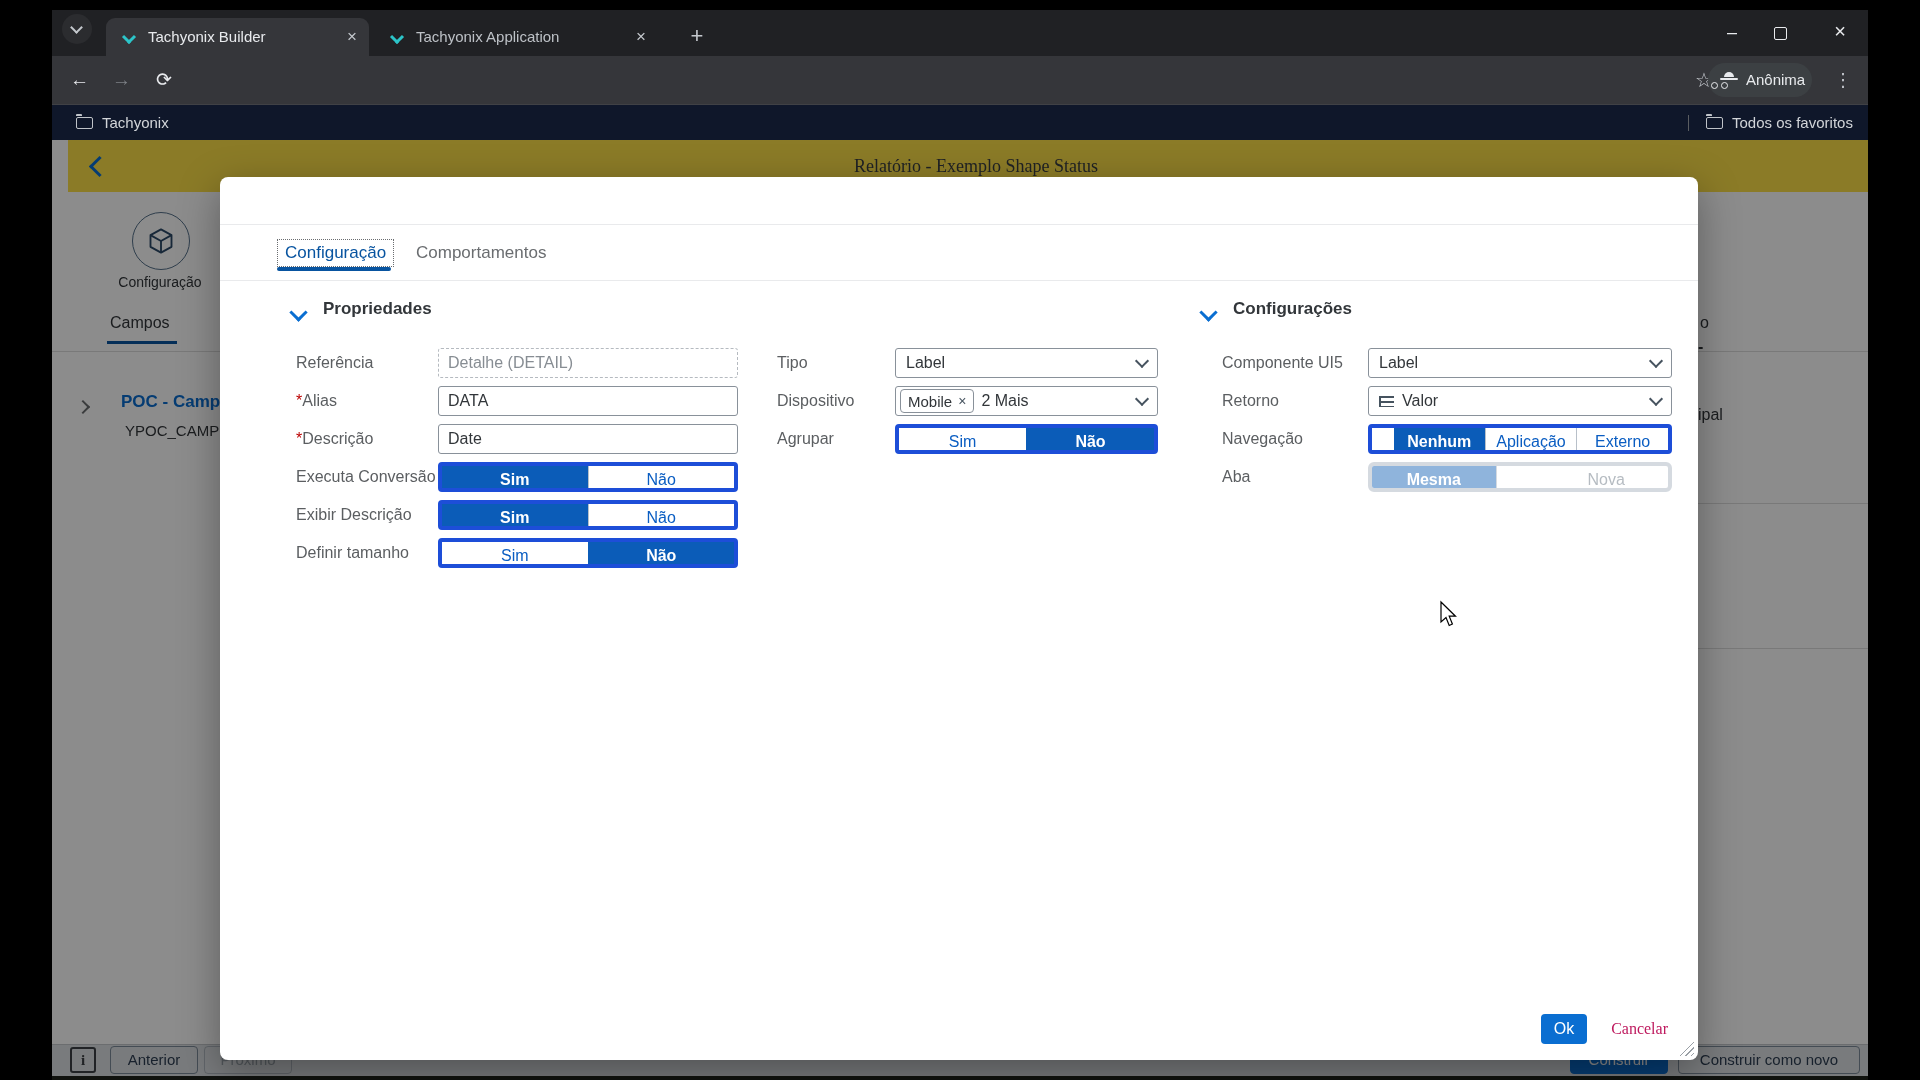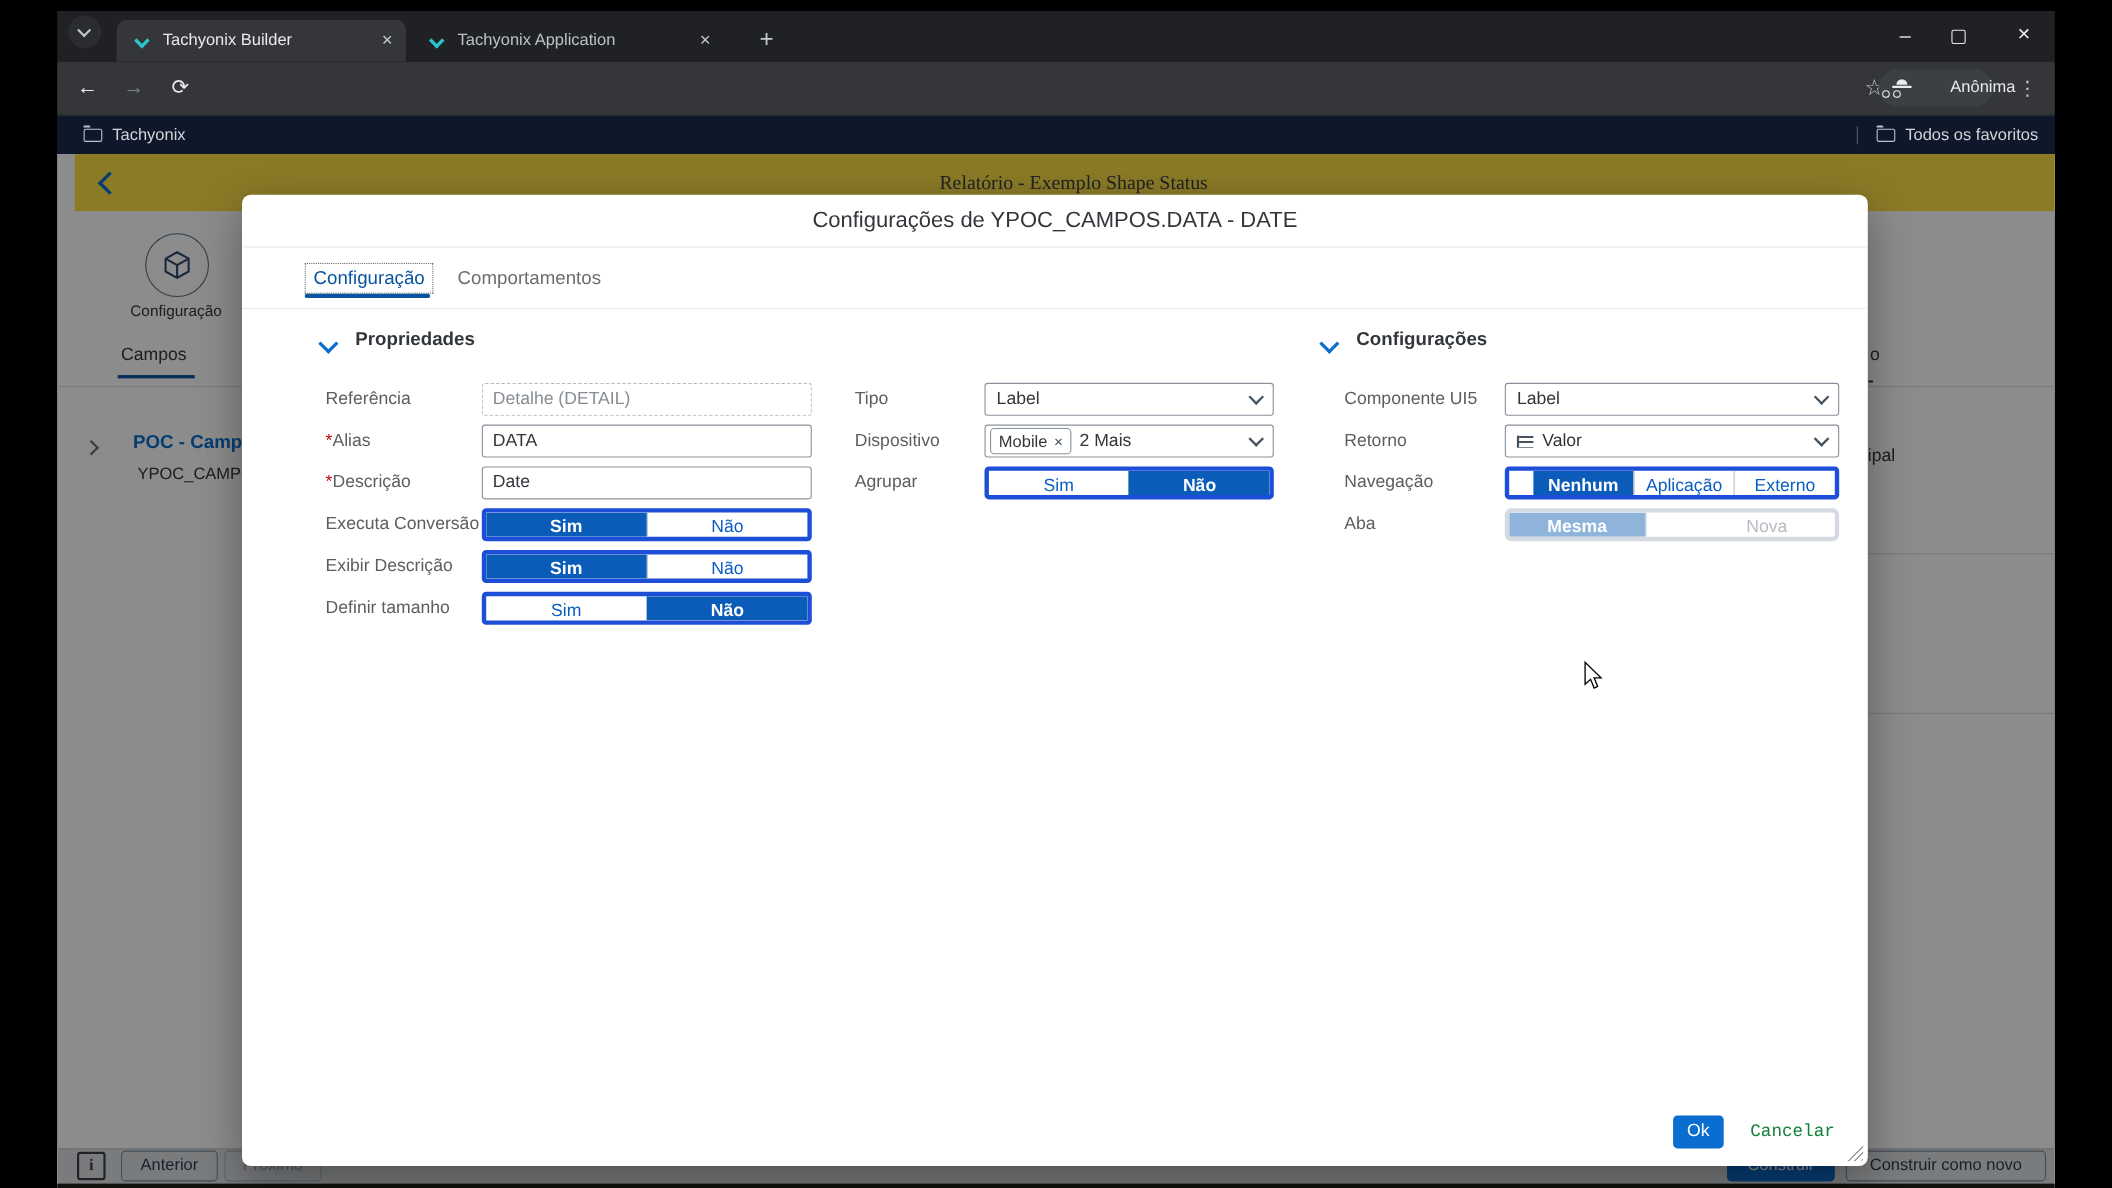--- a/index.html
+++ b/index.html
@@ -21,21 +21,21 @@
   .navicon{font-size:19px;color:#e8eaed;line-height:48px;}
   .navicon.dim{color:#7d8186;}
   #urlpill{left:158px;top:7px;width:1475px;height:34px;border-radius:17px;background:#202124;}
   #urltext{font-size:15px;color:#e8eaed;line-height:34px;white-space:nowrap;letter-spacing:.1px;}
   .sliders{width:16px;height:12px;position:relative;}
   .sliders::before,.sliders::after{content:'';position:absolute;left:0;width:16px;height:2px;background:#c4c8cd;border-radius:1px;}
   .sliders::before{top:2px;} .sliders::after{top:8px;}
   .sliders i{position:absolute;width:5px;height:5px;border-radius:50%;background:#c4c8cd;}
   .sliders i.a{left:2px;top:0px;} .sliders i.b{right:3px;top:6px;}
   #profilepill{left:1656px;top:7px;width:104px;height:34px;border-radius:17px;background:#3c4043;}
-  #profilepill span.lbl{font-size:15px;color:#e8eaed;line-height:34px;margin-left:27px;}
+  #profilepill span.lbl{font-size:15px;color:#e8eaed;line-height:34px;}
   .spy{position:relative;width:18px;height:16px;}
   .spy .dome{position:absolute;top:0;left:4px;width:10px;height:5px;background:#e8eaed;border-radius:5px 5px 0 0;}
   .spy .brim{position:absolute;top:6px;left:0;width:18px;height:2px;background:#e8eaed;border-radius:1px;}
   .spy .eye{position:absolute;top:10px;width:5px;height:5px;border:1.5px solid #e8eaed;border-radius:50%;}
   .spy .eye.l{left:1px;} .spy .eye.r{right:2px;}
   .wctl{color:#e8eaed;}
   .folder{width:15px;height:10px;border:1.5px solid #bfc3c8;border-radius:2px;position:relative;margin-top:3px;}
   .folder::before{content:'';position:absolute;top:-4px;left:-1px;width:6px;height:2px;background:#bfc3c8;border-radius:1px 1px 0 0;}
   .bmk-label{font-size:15px;color:#d2d5d9;line-height:36px;}
   
@@ -89,21 +89,21 @@
   .seg-item{flex:1;text-align:center;font-size:16px;line-height:28px;color:#0a5dc2;}
   .seg-item + .seg-item{border-left:1px solid #b8c0c9;}
   .seg-item.sel{background:#0b5cb8;color:#fff;font-weight:bold;border-left-color:#0b5cb8;}
   .seg.disabled{border-color:#d5dae0;}
   .seg.disabled .seg-item{color:#b6bcc2;}
   .seg.disabled .seg-item + .seg-item{border-left-color:#d5dae0;padding-left:48px;}
   .seg.disabled .seg-item.sel{background:#8fb4dc;color:#fff;font-weight:bold;}
   #dlg-footer{right:24px;bottom:16px;display:flex;align-items:center;gap:18px;}
   #ok-btn{background:#0a6ed1;color:#fff;font-size:16px;border:none;border-radius:4px;height:30px;padding:0 13px;
     font-family:"Liberation Sans",sans-serif;}
-  #cancel-btn{background:none;border:none;color:#15803d;font-size:16px;font-family:Liberation Mono, monospace;}
+  #cancel-btn{background:none;border:none;color:#be185d;font-size:16px;font-family:Liberation Serif, serif;}
   #grip{right:4px;bottom:4px;width:18px;height:18px;clip-path:polygon(100% 0,100% 100%,0 100%);
     background:repeating-linear-gradient(135deg,transparent 0 3px,#9aa0a6 3px 4px);}
 </style>
 </head>
 <body>
 
 <div class="abs" id="tabstrip">
   <div class="abs circle-btn" style="left:10px;top:4px;">
     <span class="chev abs" style="left:10px;top:9px;"></span>
   </div>
@@ -181,21 +181,20 @@
   <div class="abs app-btn" style="left:58px;top:906px;width:88px;">Anterior</div>
   <div class="abs app-btn disabled" style="left:152px;top:906px;width:88px;">Proximo</div>
   <div class="abs app-btn primary" style="left:1518px;top:906px;width:98px;">Construir</div>
   <div class="abs app-btn" style="left:1626px;top:906px;width:182px;">Construir como novo</div>
   <div class="abs" id="bottomstrip"></div>
 </div>
 
 <div class="abs" id="overlay"></div>
 
 <div class="abs" id="dialog">
-  <div class="abs" id="dlg-title">Configurações de YPOC_CAMPOS.DATA - DATE</div>
   <div class="abs dlg-hline" style="top:47px;"></div>
 
   <div class="abs dlgtab" id="dlgtab1">Configuração</div>
   <div class="abs dlgtab" id="dlgtab2">Comportamentos</div>
   <div class="abs" id="tab-underline"></div>
   <div class="abs dlg-hline" style="top:103px;"></div>
 
   <span class="abs sec-chev" style="left:72px;top:129px;"></span>
   <span class="abs sec-title" style="left:103px;top:122px;">Propriedades</span>
   <span class="abs sec-chev" style="left:982px;top:129px;"></span>

